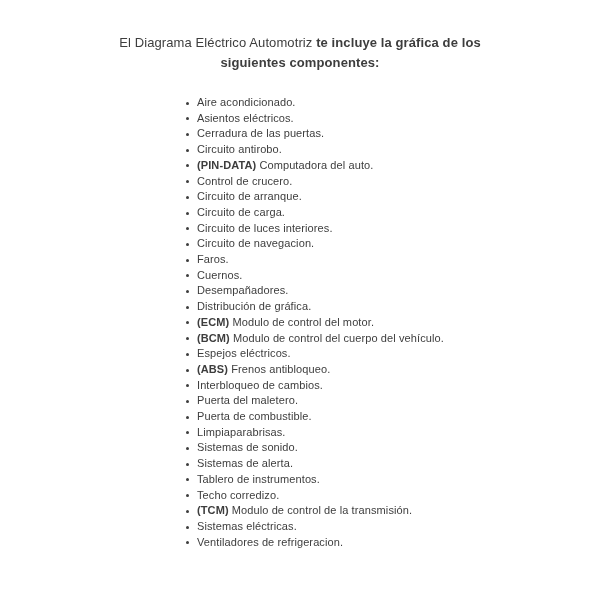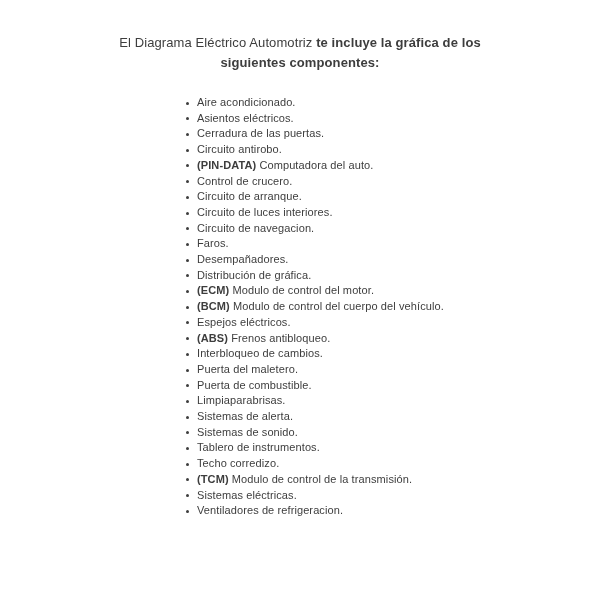--- a/index.html
+++ b/index.html
@@ -65,34 +65,36 @@
 <div class="page">
   <h1 class="title"><span>El Diagrama Eléctrico Automotriz </span><span class="b">te incluye la gráfica de los siguientes componentes:</span></h1>
   <ul class="component-list">
       <li><span>Aire acondicionado.</span></li>
       <li><span>Asientos eléctricos.</span></li>
       <li><span>Cerradura de las puertas.</span></li>
       <li><span>Circuito antirobo.</span></li>
       <li><span class="b">(PIN-DATA) </span><span>Computadora del auto.</span></li>
       <li><span>Control de crucero.</span></li>
       <li><span>Circuito de arranque.</span></li>
+      <li><span>Circuito de carga.</span></li>
       <li><span>Circuito de luces interiores.</span></li>
       <li><span>Circuito de navegacion.</span></li>
       <li><span>Faros.</span></li>
+      <li><span>Cuernos.</span></li>
       <li><span>Desempañadores.</span></li>
       <li><span>Distribución de gráfica.</span></li>
       <li><span class="b">(ECM) </span><span>Modulo de control del motor.</span></li>
       <li><span class="b">(BCM) </span><span>Modulo de control del cuerpo del vehículo.</span></li>
       <li><span>Espejos eléctricos.</span></li>
       <li><span class="b">(ABS) </span><span>Frenos antibloqueo.</span></li>
       <li><span>Interbloqueo de cambios.</span></li>
       <li><span>Puerta del maletero.</span></li>
       <li><span>Puerta de combustible.</span></li>
       <li><span>Limpiaparabrisas.</span></li>
+      <li><span>Sistemas de sonido.</span></li>
       <li><span>Sistemas de alerta.</span></li>
-      <li><span>Sistemas de sonido.</span></li>
       <li><span>Tablero de instrumentos.</span></li>
       <li><span>Techo corredizo.</span></li>
       <li><span class="b">(TCM) </span><span>Modulo de control de la transmisión.</span></li>
       <li><span>Sistemas eléctricas.</span></li>
       <li><span>Ventiladores de refrigeracion.</span></li>
     </ul>
 </div>
 
 </body></html>

